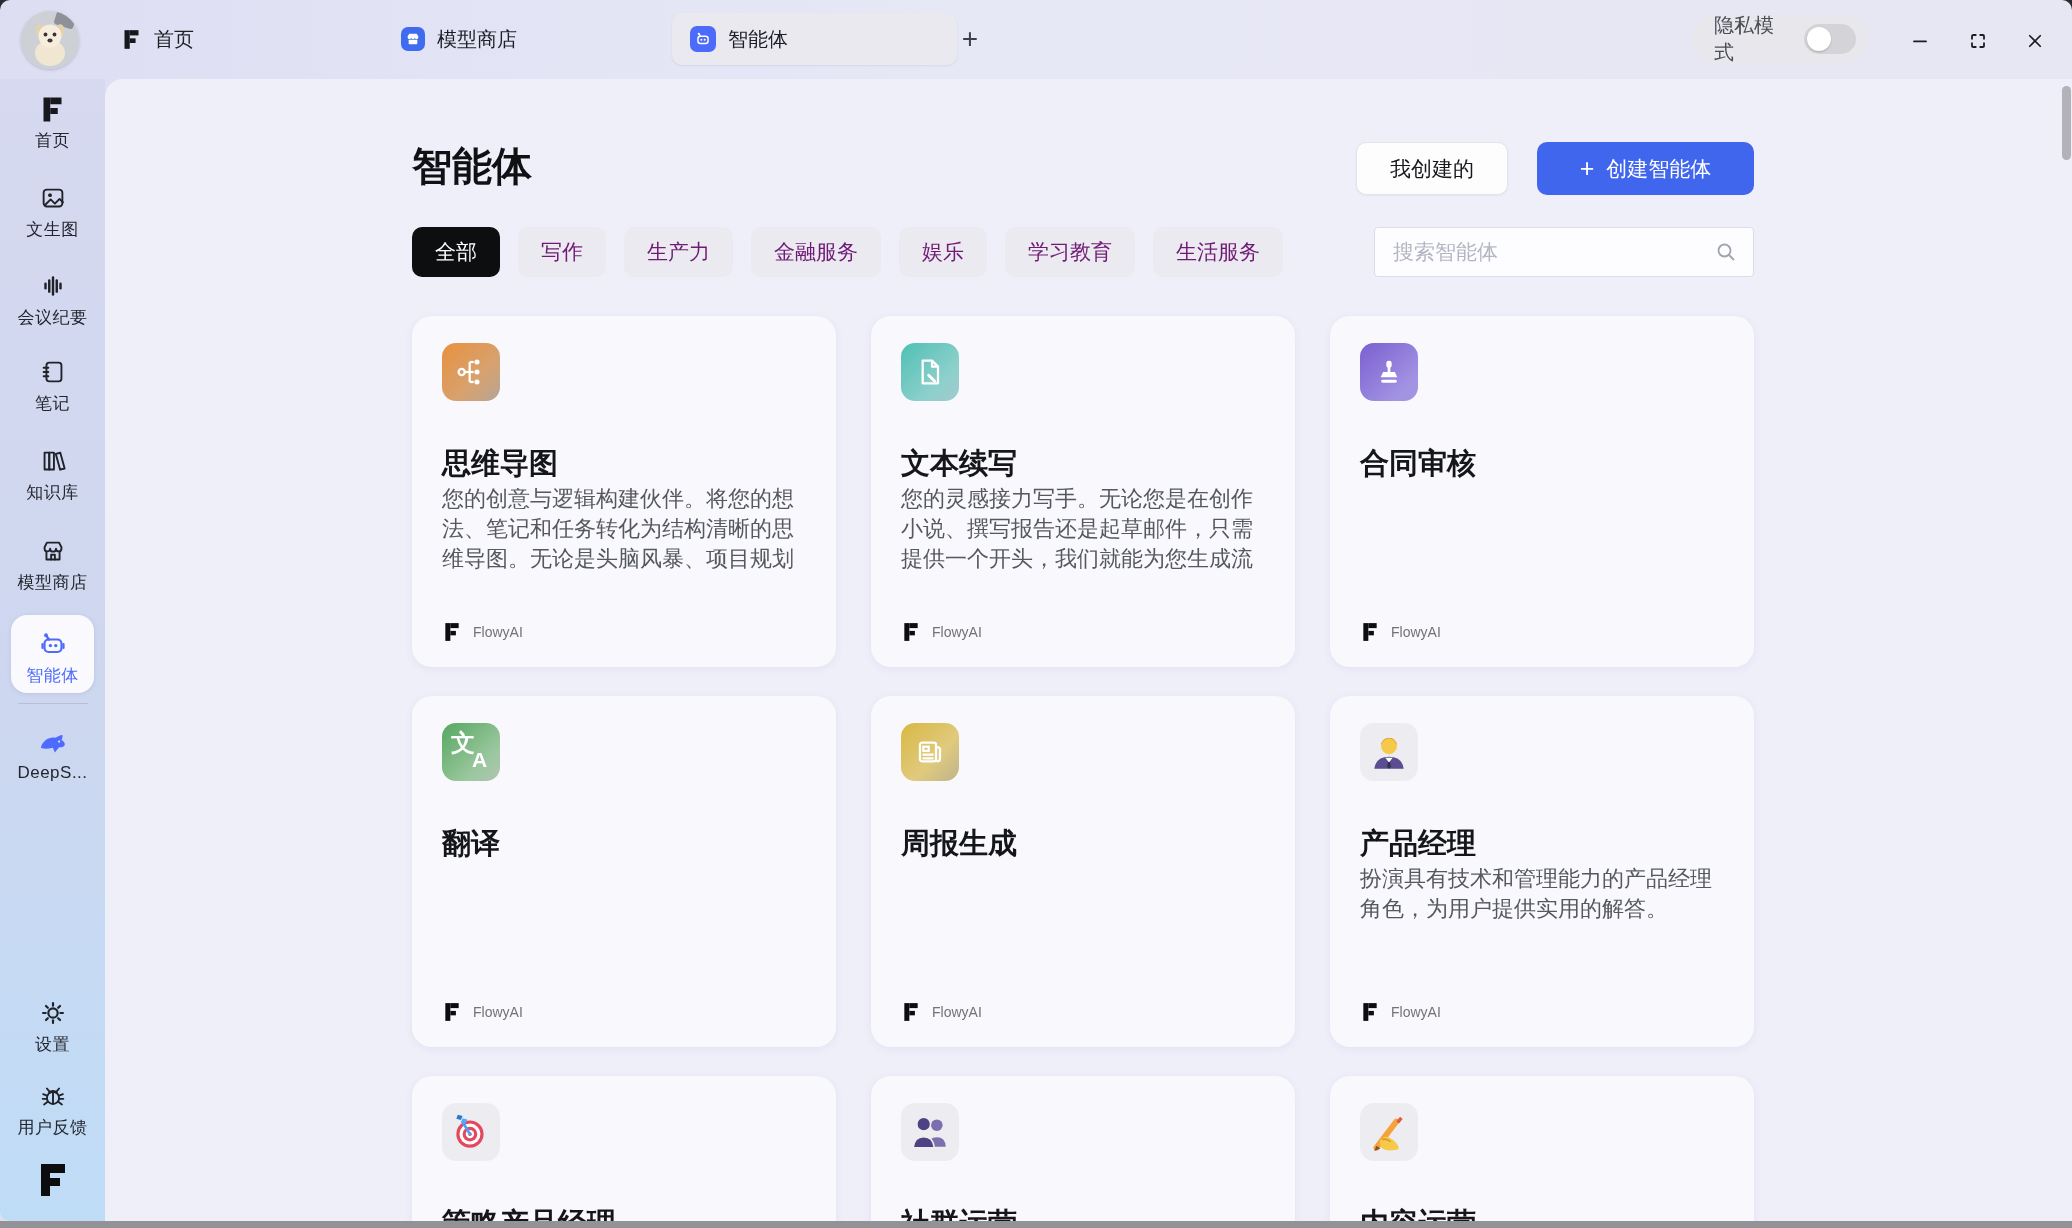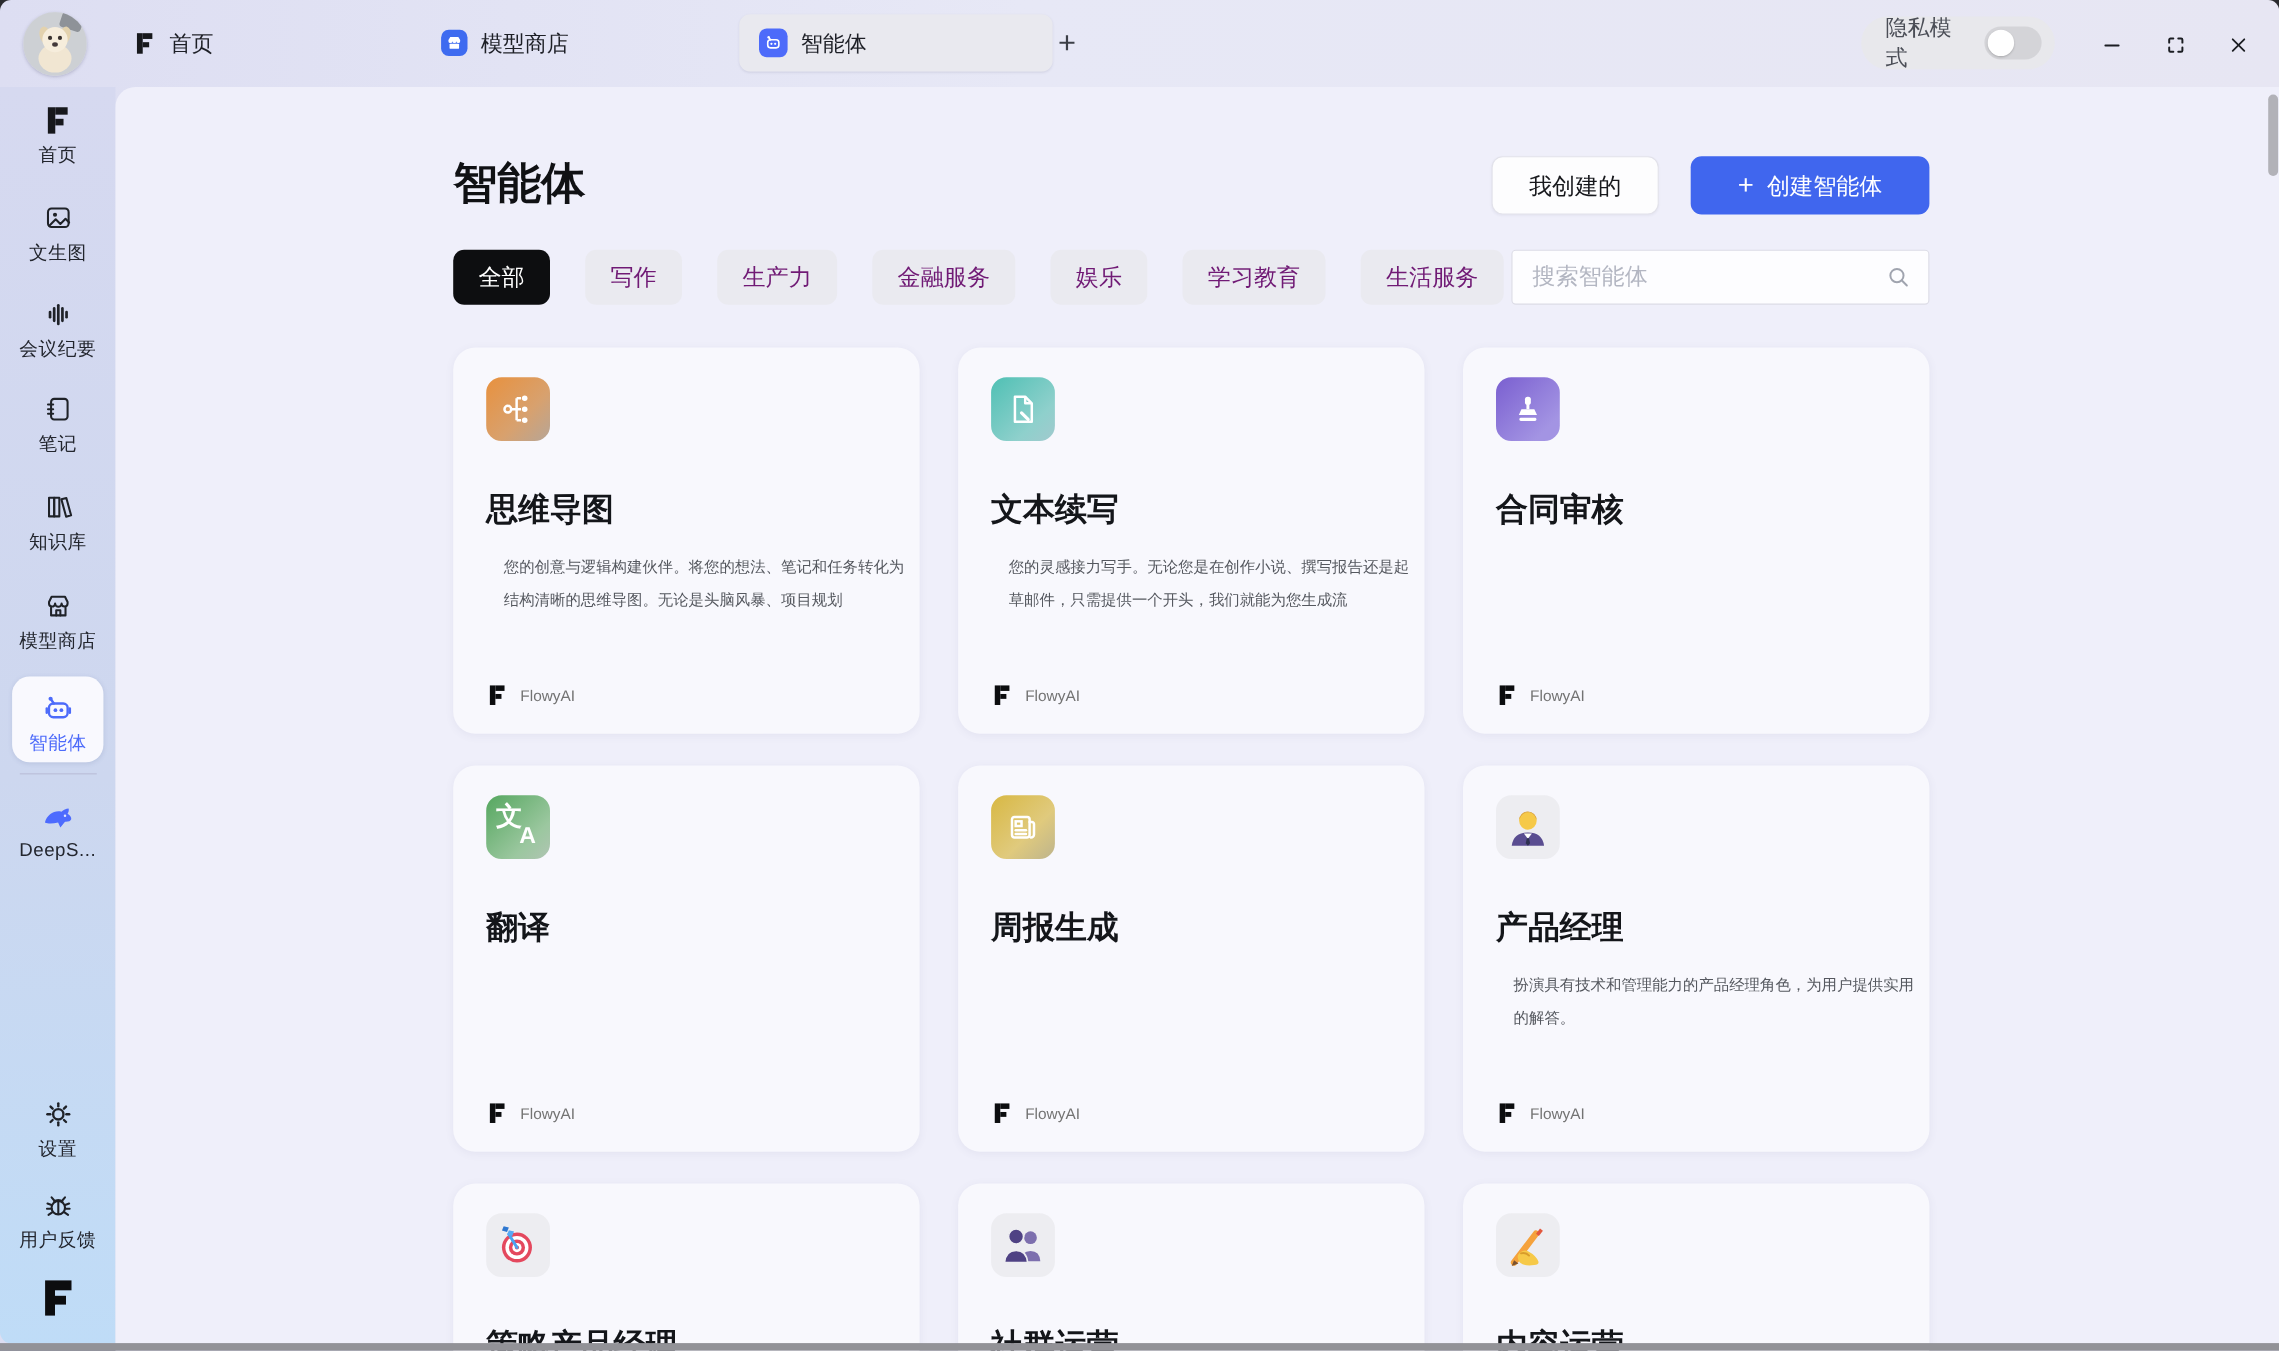--- a/index.html
+++ b/index.html
@@ -38,21 +38,21 @@
   
   .main{position:absolute;left:105px;top:79px;right:0;bottom:0;background:#efeffa;
         border-top-left-radius:18px;overflow:hidden;}
   .page-title{position:absolute;left:307px;top:60px;margin:0;font-size:40px;font-weight:bold;color:#101114;}
   .btn-my{position:absolute;left:1251px;top:63px;width:152px;height:53px;background:#fdfdfe;
           border:1px solid #e2e2ea;border-radius:10px;font-size:21px;color:#17181c;
           display:flex;align-items:center;justify-content:center;box-shadow:0 1px 2px rgba(80,80,120,.06);}
   .btn-create{position:absolute;left:1432px;top:63px;width:217px;height:53px;background:#4066ee;border:none;
               border-radius:10px;font-size:21px;color:#ffffff;display:flex;align-items:center;justify-content:center;gap:12px;}
   .btn-create .plus{font-size:25px;line-height:1;}
-  .filters{position:absolute;left:307px;top:148px;display:flex;gap:32px;}
+  .filters{position:absolute;left:307px;top:148px;display:flex;gap:18px;}
   .pill{height:50px;padding:0 23px;border:none;border-radius:10px;background:#eaeaf0;color:#701a75;
         font-size:21px;display:flex;align-items:center;justify-content:center;}
   .pill.active{background:#0d0e10;color:#ffffff;}
   .search{position:absolute;left:1269px;top:148px;width:380px;height:50px;box-sizing:border-box;
           background:#fdfdff;border:1px solid #dcdce6;border-radius:4px;display:flex;align-items:center;padding:0 16px;}
   .search input{flex:1;border:none;outline:none;background:transparent;font-size:21px;color:#33363e;
                 font-family:inherit;}
   .search input::placeholder{color:#b3b6c2;}
   
   .grid{position:absolute;left:307px;top:237px;display:grid;grid-template-columns:repeat(3,424px);
@@ -60,21 +60,21 @@
   .card{position:relative;background:#f8f8fd;border-radius:20px;box-shadow:0 2px 8px rgba(85,85,130,.07);}
   .tile{position:absolute;left:30px;top:27px;width:58px;height:58px;border-radius:14px;
         display:flex;align-items:center;justify-content:center;}
   .tile-orange{background:linear-gradient(135deg,#e8913e 0%,#d8a16e 60%,#aaa7a6 115%);}
   .tile-teal{background:linear-gradient(135deg,#4fc0b4 0%,#8fd0cc 70%,#aac6cf 115%);}
   .tile-purple{background:linear-gradient(135deg,#7a5fd0 0%,#a394e3 80%);}
   .tile-green{background:linear-gradient(135deg,#55a75f 0%,#9bc79f 70%,#bac3bd 115%);}
   .tile-gold{background:linear-gradient(135deg,#d8b843 0%,#e0ca7d 60%,#b1ac93 115%);}
   .tile-emoji{background:#ededf1;}
   .card-title{position:absolute;left:30px;top:128px;margin:0;font-size:29px;font-weight:bold;color:#14161a;}
-  .card-desc{position:absolute;left:30px;top:168px;width:366px;margin:16px;font-size:14px;line-height:30px;color:#55585f;}
+  .card-desc{position:absolute;left:30px;top:168px;width:366px;margin:0;font-size:22px;line-height:30px;color:#55585f;}
   .card-foot{position:absolute;left:30px;bottom:25px;display:flex;align-items:center;gap:11px;}
   .pub{font-size:14px;color:#737373;}
   .cn-glyph{position:absolute;color:#fff;font-weight:bold;line-height:1;}
   
   .vthumb{position:absolute;right:1px;top:7px;width:9px;height:74px;border-radius:5px;background:#b2b2b8;}
   .hscroll{position:absolute;left:0;bottom:0;width:100%;height:7px;background:#929297;}
 </style>
 </head>
 <body>
 

